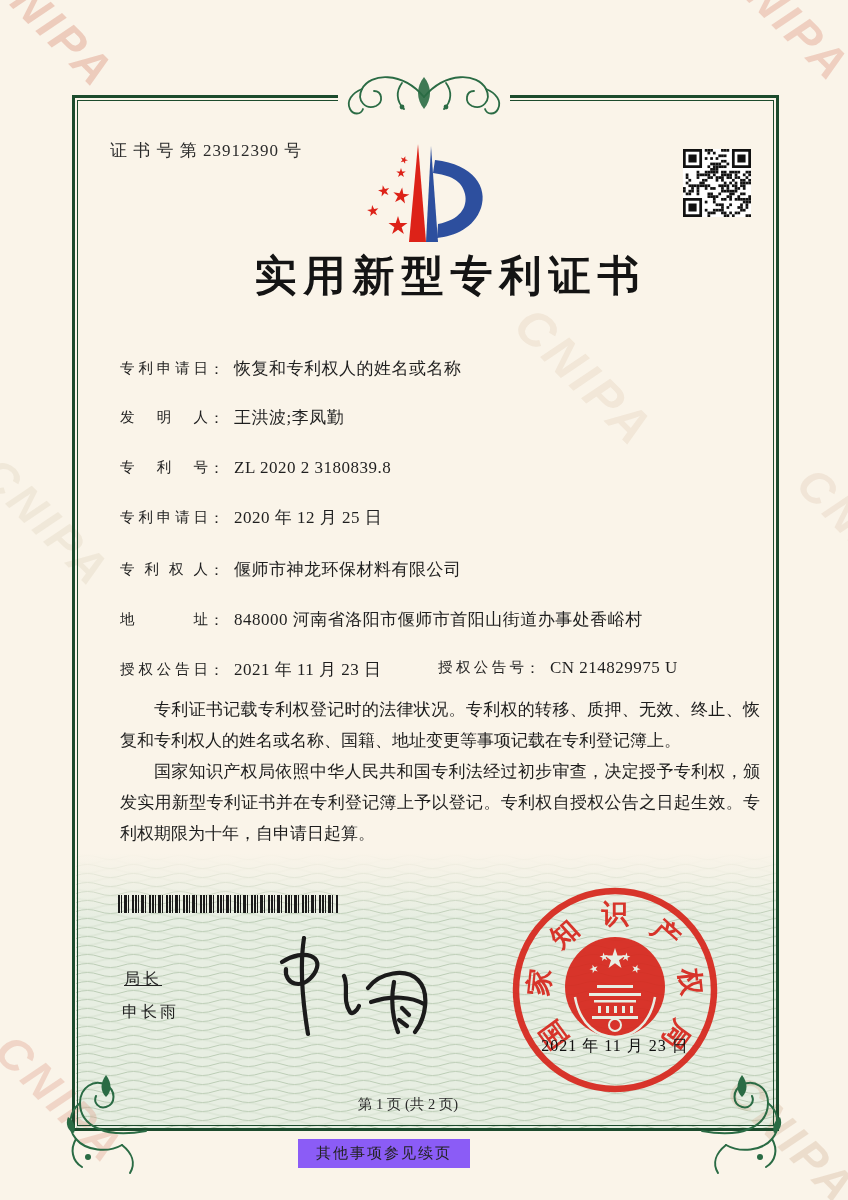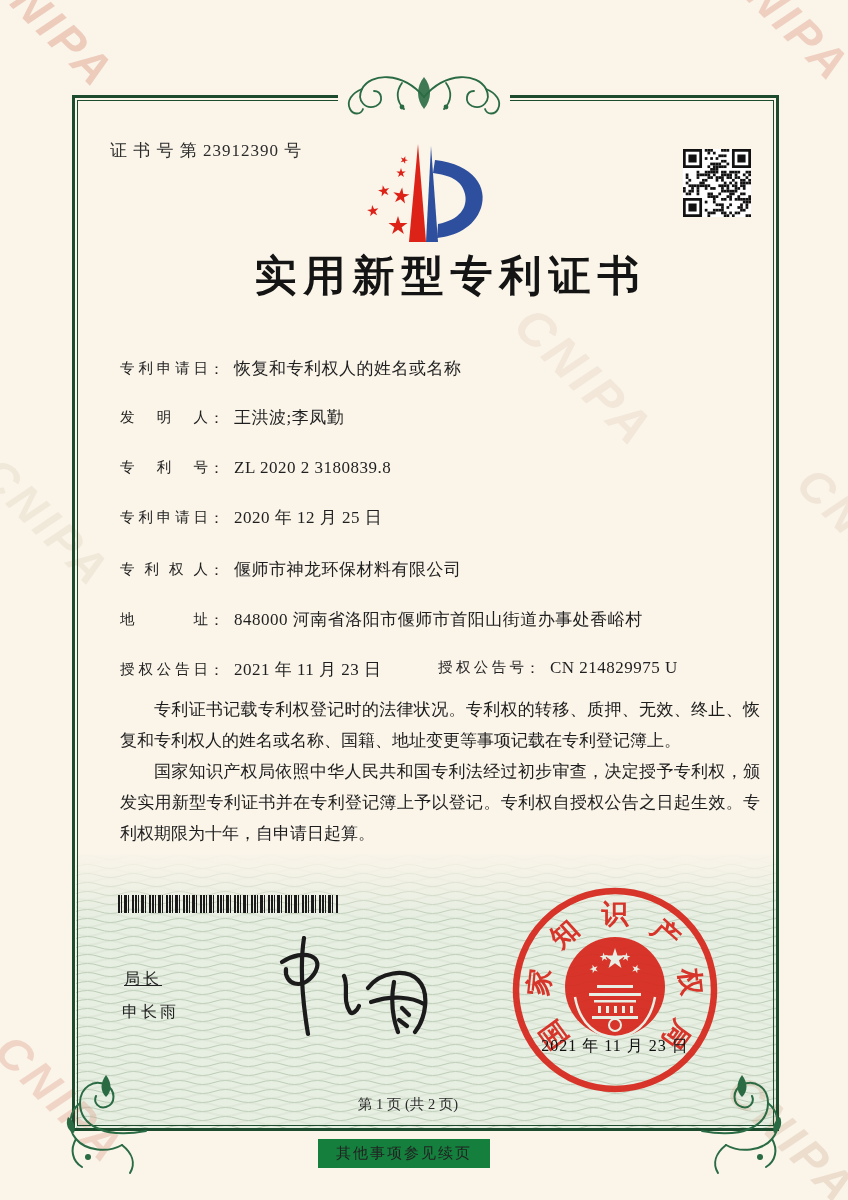--- a/index.html
+++ b/index.html
@@ -65,22 +65,22 @@
   .signer-title{position:absolute;left:124px;top:969px;font-size:16px;color:#222;
     font-family:"Liberation Sans","DejaVu Sans",sans-serif;letter-spacing:3px;z-index:4;text-decoration:underline;}
   .signer-name{position:absolute;left:122px;top:1002px;font-size:16px;color:#222;
     font-family:"Liberation Sans","DejaVu Sans",sans-serif;letter-spacing:3px;z-index:4;}
   .signature{position:absolute;left:252px;top:936px;z-index:4;}
   .seal{position:absolute;left:510px;top:885px;z-index:4;}
   .seal-date{position:absolute;left:508px;top:1036px;width:214px;text-align:center;
     font-size:16px;color:#101010;letter-spacing:1px;z-index:5;}
   .page-ind{position:absolute;left:72px;top:1095px;width:672px;text-align:center;
     font-size:14.5px;color:#2c2c2c;z-index:4;}
-  .footer-note{position:absolute;left:404px;top:1139px;transform:translateX(-50%);
-    background:#15803d;padding:5px 18px;font-size:15px;color:#222;
+  .footer-note{position:absolute;left:384px;top:1139px;transform:translateX(-50%);
+    background:#8b5cf6;padding:5px 18px;font-size:15px;color:#222;
     letter-spacing:2px;z-index:4;}
 </style>
 </head>
 <body>
 
 <div class="wm wm1">CNIPA</div>
 <div class="wm wm2">CNIPA</div>
 <div class="wm wm3">CNIPA</div>
 <div class="wm wm4">CNIPA</div>
 <div class="wm wm5">CNIPA</div>

